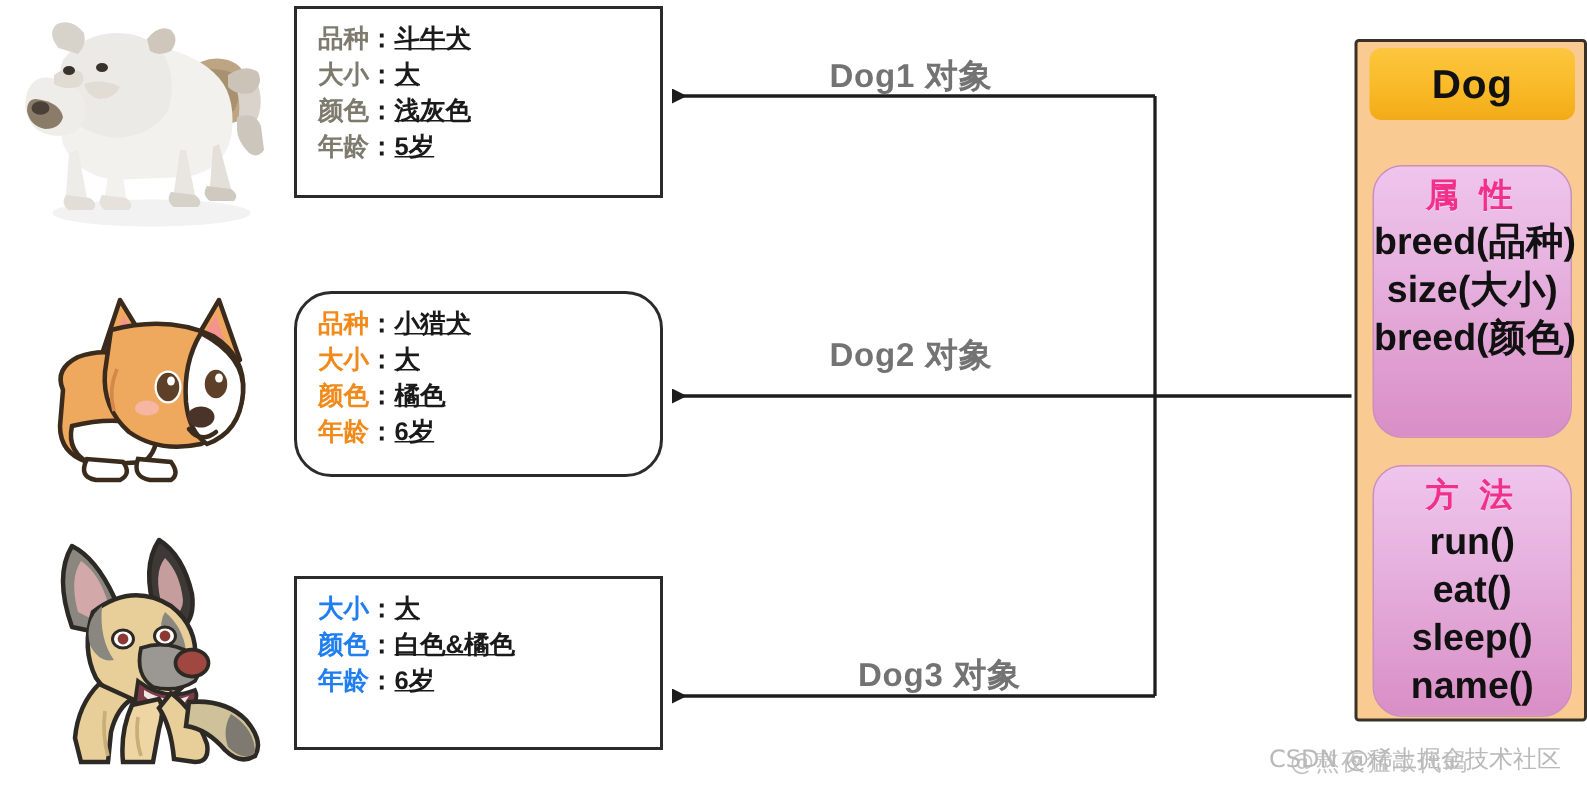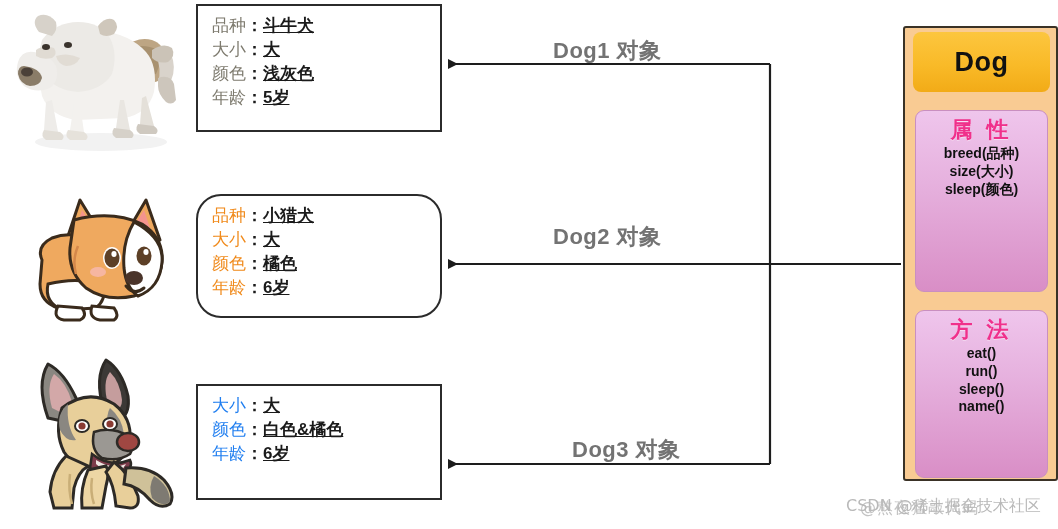--- a/index.html
+++ b/index.html
@@ -23,21 +23,21 @@
     box-sizing:border-box;
     padding:8px 0 6px 14px;
   }
   .info-row{
     white-space:nowrap;
     font-size:17px;
     font-weight:bold;
     line-height:1.42;
     letter-spacing:0px;
   }
-  .info-key{font-weight:normal;}
+  .info-key{font-weight:bold;}
   .info-sep{color:#1a1a1a;font-weight:bold;}
   .info-val{color:#1a1a1a;font-weight:bold;text-decoration:underline;}
 
   .k-gray{color:#7d7a6e;}
   .k-orange{color:#f08a1b;}
   .k-blue{color:#1f7ef0;}
 
   
   #wires{position:absolute;left:0;top:0;width:1058px;height:529px;pointer-events:none;}
 
@@ -54,46 +54,46 @@
   
   #class-box{
     position:absolute;
     left:903px;top:26px;width:155px;height:455px;
     background:#f9cb93;
     border:2px solid #3a3226;
     box-sizing:border-box;
     border-radius:3px;
   }
   #class-header{
-    position:absolute;left:8px;top:4px;width:137px;height:60px;
+    position:absolute;left:8px;top:4px;width:137px;height:48px;
     background:linear-gradient(180deg,#fcc63f 0%,#f9ba28 55%,#f2ab17 100%);
     border-radius:8px;
     display:flex;align-items:center;justify-content:center;
   }
   #class-header .title{
     font-size:27px;font-weight:bold;color:#111;letter-spacing:0.5px;
   }
   .panel{
     position:absolute;left:10px;width:133px;
     background:linear-gradient(180deg,#efc5ec 0%,#e6b1de 40%,#d98ec6 100%);
     border:1px solid #c98fc0;
-    border-radius:9px;
+    border-radius:20px;
     box-sizing:border-box;
     text-align:center;
     padding-top:4px;
   }
   #panel-attrs{top:82px;height:182px;}
   #panel-methods{top:282px;height:168px;}
   .panel-title{
     font-size:22px;font-weight:bold;color:#f0308b;
     letter-spacing:4px;line-height:1.35;
     text-shadow:0 1px 0 rgba(255,255,255,.45);
   }
   .panel-item{
-    font-size:14px;font-weight:bold;color:#111;line-height:1.28;
+    font-size:25px;font-weight:bold;color:#111;line-height:1.28;
     white-space:nowrap;
   }
 
   
   #watermark{
     position:absolute;left:846px;top:494px;width:212px;height:28px;
   }
   .wm{
     position:absolute;left:0;top:0;width:212px;
     font-size:16px;color:#b9b9b9;white-space:nowrap;
@@ -256,27 +256,27 @@
   <div id="class-box">
 
     <div id="class-header">
       <span class="title">Dog</span>
     </div>
 
     <div class="panel" id="panel-attrs">
       <div class="panel-title">属 性</div>
       <div class="panel-item">breed(品种)</div>
       <div class="panel-item">size(大小)</div>
-      <div class="panel-item">sleep(颜色)</div>
+      <div class="panel-item">breed(颜色)</div>
     </div>
 
     <div class="panel" id="panel-methods">
       <div class="panel-title">方 法</div>
+      <div class="panel-item">run()</div>
       <div class="panel-item">eat()</div>
-      <div class="panel-item">run()</div>
       <div class="panel-item">sleep()</div>
       <div class="panel-item">name()</div>
     </div>
   </div>
 
   <div id="watermark">
     <div class="wm" id="wm-a">CSDN @稀土掘金技术社区</div>
     <div class="wm" id="wm-b">@熬夜猛敲代码</div>
   </div>
 

